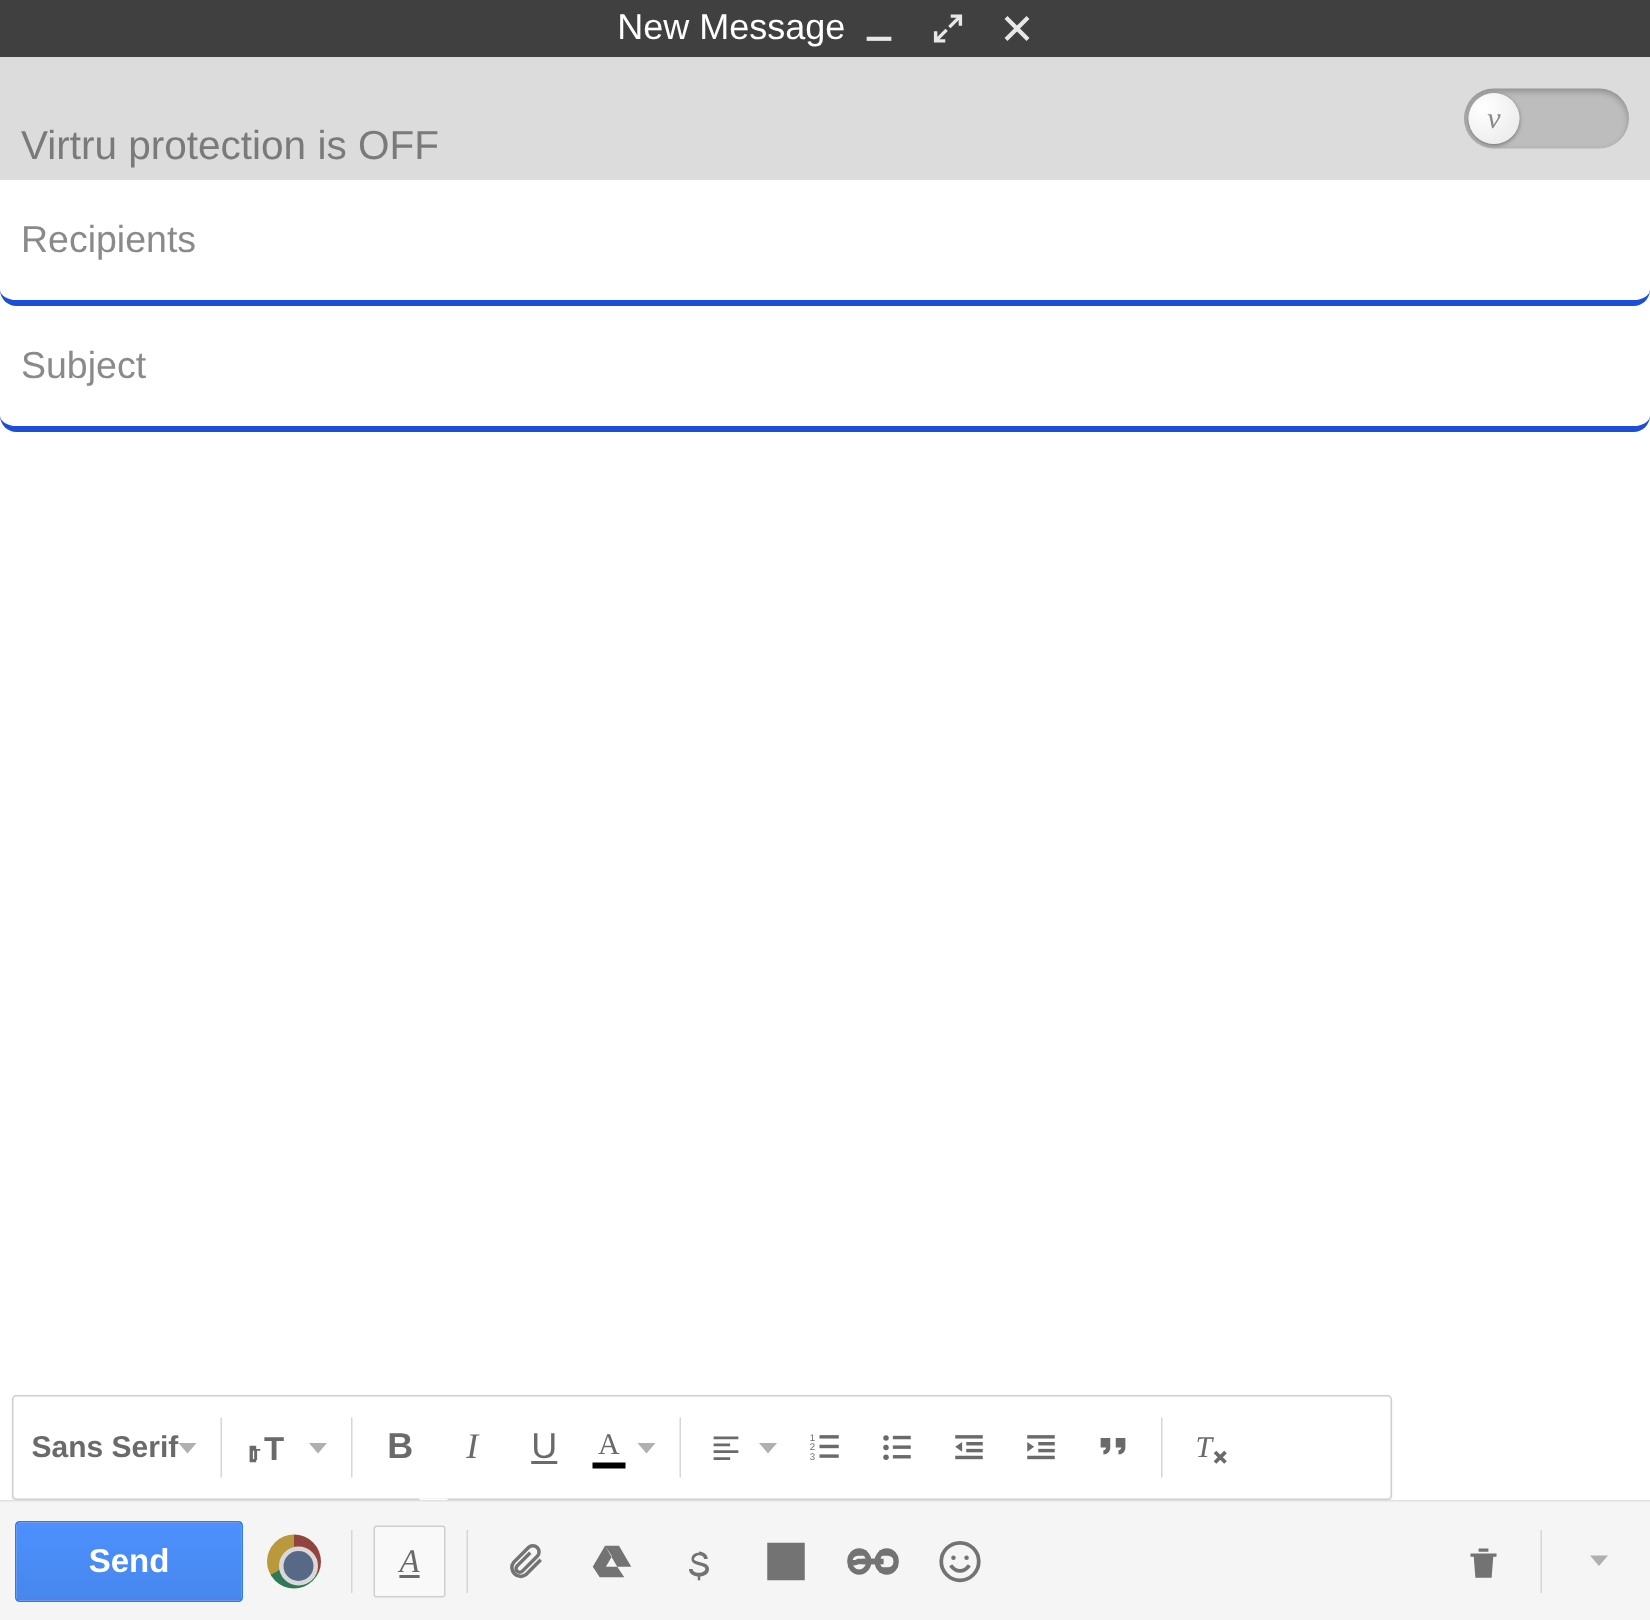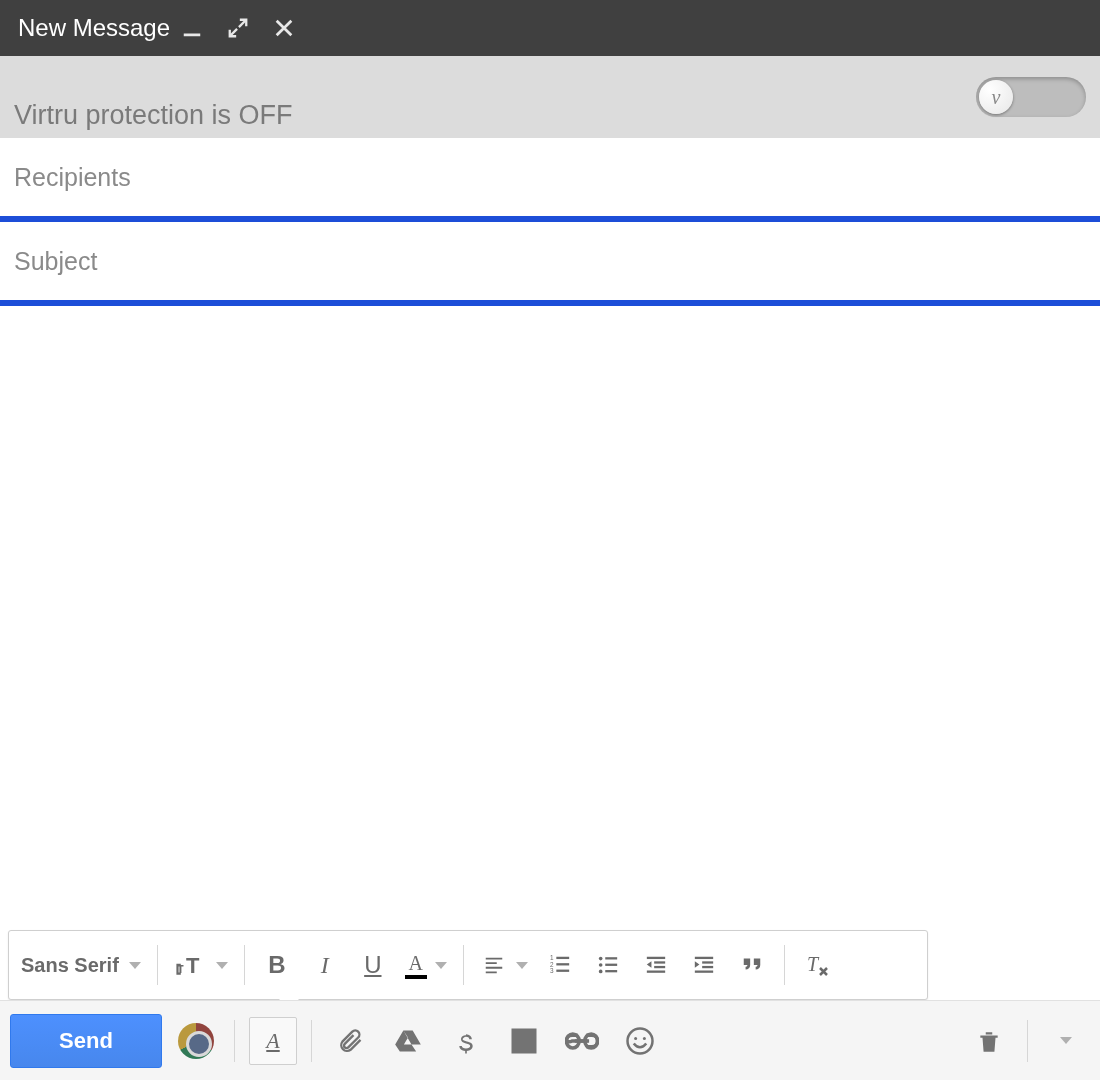--- a/index.html
+++ b/index.html
@@ -9,22 +9,22 @@
     width: 1100px;
     height: 1080px;
     overflow: hidden;
     position: relative;
   }
   .titlebar {
     background: #404040;
     color: #fff;
     display: flex;
     align-items: center;
-    justify-content: flex-start;
-    height: 56px;
+    justify-content: center;
+    height: 38px;
     padding: 0 18px 0 18px;
     gap: 11px;
   }
   .titlebar .title {
     font-size: 24px;
     font-weight: 400;
     color: #fff;
   }
   .title-actions {
     display: flex;
@@ -65,24 +65,25 @@
     box-shadow: 0 1px 3px rgba(0,0,0,0.4);
     display:flex; align-items:center; justify-content:center;
     color:#888;
     font-style: italic;
     font-family: Georgia, serif;
     font-size: 20px;
   }
 
   .field-row {
     height: 84px;
-    border-bottom: 6px solid #1d4ed8;
+    border-bottom: 4px solid #1d4ed8;
     display: flex;
     align-items: center;
     padding: 0 14px;
+    border-radius: 11px;
   }
   .field-row input {
     border: none;
     outline: none;
     width: 100%;
     font-size: 25px;
     color: #333;
   }
   .field-row input::placeholder {
     color: #8a8a8a;
@@ -124,21 +125,21 @@
   .fmt-btn {
     display:flex; align-items:center; justify-content:center;
     height: 40px;
     min-width: 40px;
     padding: 0 4px;
     cursor: pointer;
     color:#6a6a6a;
     position: relative;
   }
   .fmt-sep { width:1px; height:40px; background:#d6d6d6; margin: 0 4px; }
-  .font-select { font-size: 20px; font-weight: bold; color:#6a6a6a; padding-right:4px; display:flex; align-items:center; gap:10px; cursor:pointer;}
+  .font-select { font-size: 20px; font-weight: bold; color:#6a6a6a; padding-right:4px; display:flex; align-items:center; cursor:pointer;}
   .caret { width:0;height:0;border-left:6px solid transparent;border-right:6px solid transparent;border-top:7px solid #b0b0b0; }
   .bold-g { font-weight: 900; font-size:24px; }
   .italic-g { font-style: italic; font-size:24px; font-family: Georgia, serif; }
   .underline-g { text-decoration: underline; font-size:24px; }
   .tcolor { display:flex; flex-direction:column; align-items:center; }
   .tcolor .a { font-size:20px; font-family: Georgia, serif; }
   .tcolor .bar { width:22px;height:4px;background:#000; }
 
   
   .bottom-bar {

